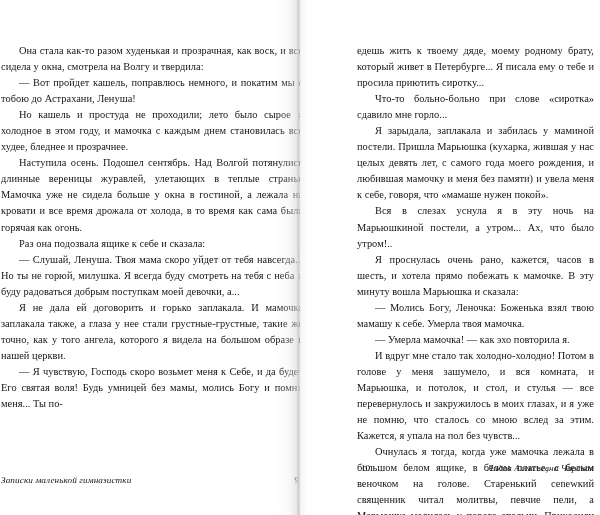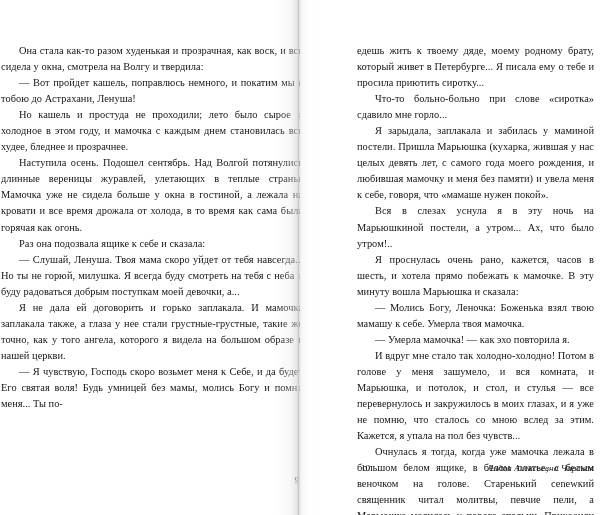--- a/index.html
+++ b/index.html
@@ -135,20 +135,21 @@
       <p>Она стала как-то разом худенькая и прозрачная, как воск, и все сидела у окна, смотрела на Волгу и твердила:</p>
       <p>— Вот пройдет кашель, поправлюсь немного, и покатим мы с тобою до Астрахани, Ленуша!</p>
       <p>Но кашель и простуда не проходили; лето было сырое и холодное в этом году, и мамочка с каждым днем становилась все худее, бледнее и прозрачнее.</p>
       <p>Наступила осень. Подошел сентябрь. Над Волгой потянулись длинные вереницы журавлей, улетающих в теплые страны. Мамочка уже не сидела больше у окна в гостиной, а лежала на кровати и все время дрожала от холода, в то время как сама была горячая как огонь.</p>
       <p>Раз она подозвала ящике к себе и сказала:</p>
       <p>— Слушай, Ленуша. Твоя мама скоро уйдет от тебя навсегда... Но ты не горюй, милушка. Я всегда буду смотреть на тебя с неба и буду радоваться добрым поступкам моей девочки, а...</p>
       <p>Я не дала ей договорить и горько заплакала. И мамочка заплакала также, а глаза у нее стали грустные-грустные, такие же точно, как у того ангела, которого я видела на большом образе в нашей церкви.</p>
       <p>— Я чувствую, Господь скоро возьмет меня к Себе, и да будет Его святая воля! Будь умницей без мамы, молись Богу и помни меня... Ты по-</p>
     </div>
     <div class="footer">
+      <span class="footer-title">Записки маленькой гимназистки</span>
       <span class="footer-page">9</span>
     </div>
   </div>
 
   <div class="page page-right">
     <div class="text-block">
       <p class="noindent">едешь жить к твоему дяде, моему родному брату, который живет в Петербурге... Я писала ему о тебе и просила приютить сиротку...</p>
       <p>Что-то больно-больно при слове «сиротка» сдавило мне горло...</p>
       <p>Я зарыдала, заплакала и забилась у маминой постели. Пришла Марьюшка (кухарка, жившая у нас целых девять лет, с самого года моего рождения, и любившая мамочку и меня без памяти) и увела меня к себе, говоря, что «мамаше нужен покой».</p>
       <p>Вся в слезах уснула я в эту ночь на Марьюшкиной постели, а утром... Ах, что было утром!..</p>

